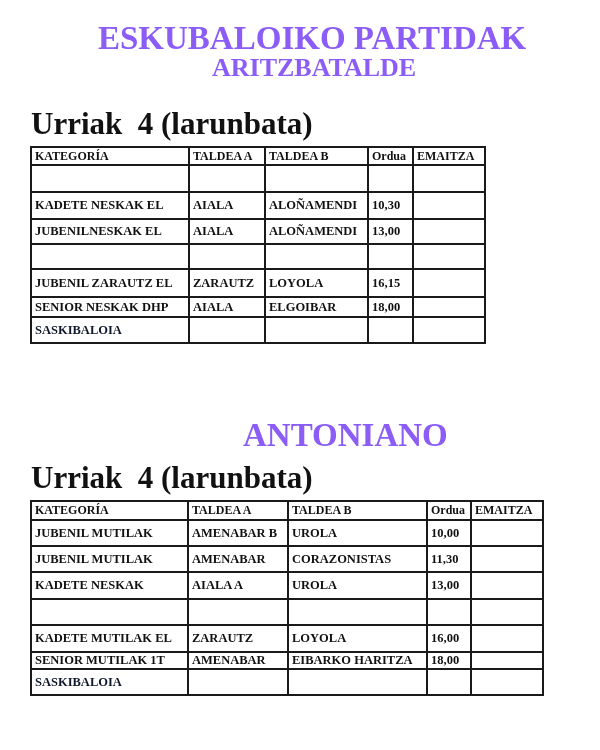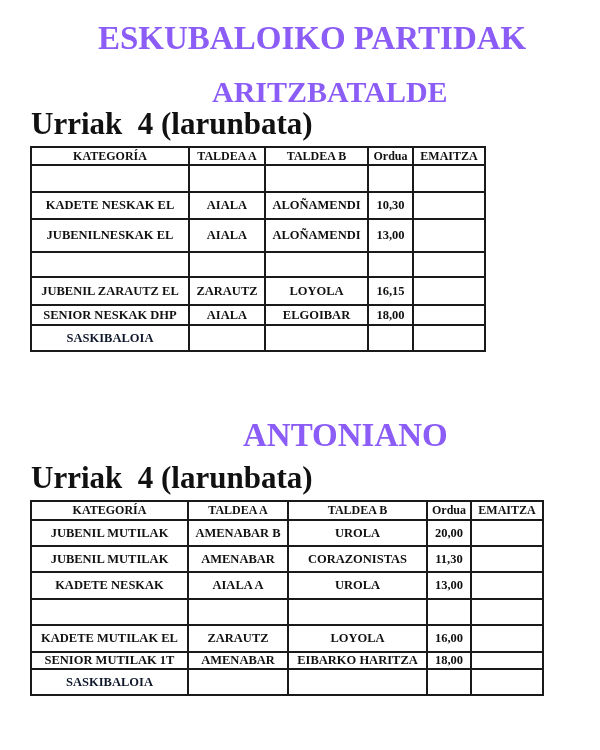--- a/index.html
+++ b/index.html
@@ -1,25 +1,25 @@
 <!DOCTYPE html>
 <html><head>
 <meta charset="utf-8">
 <style>
   html, body { margin: 0; padding: 0; background: #ffffff; }
   body { width: 600px; height: 750px; position: relative; overflow: hidden;
          font-family: "Liberation Serif", "DejaVu Serif", serif; color: #111; }
   .title { position: absolute; font-weight: bold; white-space: nowrap; color: #8b5cf6; }
   .t1 { left: 98px; top: 18px; font-size: 33px; line-height: 40px; }
-  .t2 { left: 212px; top: 72px; font-size: 30px; line-height: 40px; }
+  .t2 { left: 212px; top: 48px; font-size: 26px; line-height: 40px; }
   .date { position: absolute; left: 31px; font-size: 31px; font-weight: bold; line-height: 36px; white-space: pre; }
   .d1 { top: 106px; }
   .d2 { top: 460px; }
   .t3 { left: 243px; top: 415px; font-size: 33px; line-height: 40px; }
-  table.sched { position: absolute; border-collapse: collapse; table-layout: fixed; text-align: center; }
+  table.sched { position: absolute; border-collapse: collapse; table-layout: fixed; }
   table.sched td { border: 2px solid #1a1a1a; padding: 0 3px; font-size: 12.5px; font-weight: bold;
                    white-space: nowrap; overflow: hidden; vertical-align: middle; }
   .tab1 { left: 30px; top: 146px; width: 454px; }
   .tab2 { left: 30px; top: 500px; width: 512px; }
   td.low { vertical-align: bottom; padding-bottom: 2px; }
   td.high { vertical-align: top; padding-top: 3px; }
   td.red { color: #0f172a; }
   tr.hdr td { font-size: 12px; }
 </style>
 </head>
@@ -52,21 +52,21 @@
     <td></td>
     <td></td>
   </tr>
   <tr style="height:27px">
     <td>KADETE NESKAK EL</td>
     <td class="low">AIALA</td>
     <td class="high">ALOÑAMENDI</td>
     <td class="high">10,30</td>
     <td></td>
   </tr>
-  <tr style="height:33px">
+  <tr style="height:25px">
     <td>JUBENILNESKAK EL</td>
     <td class="low">AIALA</td>
     <td class="high">ALOÑAMENDI</td>
     <td class="high">13,00</td>
     <td></td>
   </tr>
   <tr style="height:25px">
     <td></td>
     <td></td>
     <td></td>
@@ -113,21 +113,21 @@
     <td>KATEGORÍA</td>
     <td>TALDEA A</td>
     <td>TALDEA B</td>
     <td>Ordua</td>
     <td>EMAITZA</td>
   </tr>
   <tr style="height:26px">
     <td>JUBENIL MUTILAK</td>
     <td class="low">AMENABAR B</td>
     <td class="high">UROLA</td>
-    <td class="high">20,00</td>
+    <td class="high">10,00</td>
     <td></td>
   </tr>
   <tr style="height:26px">
     <td>JUBENIL MUTILAK</td>
     <td class="low">AMENABAR</td>
     <td class="high">CORAZONISTAS</td>
     <td class="high">11,30</td>
     <td></td>
   </tr>
   <tr style="height:27px">

